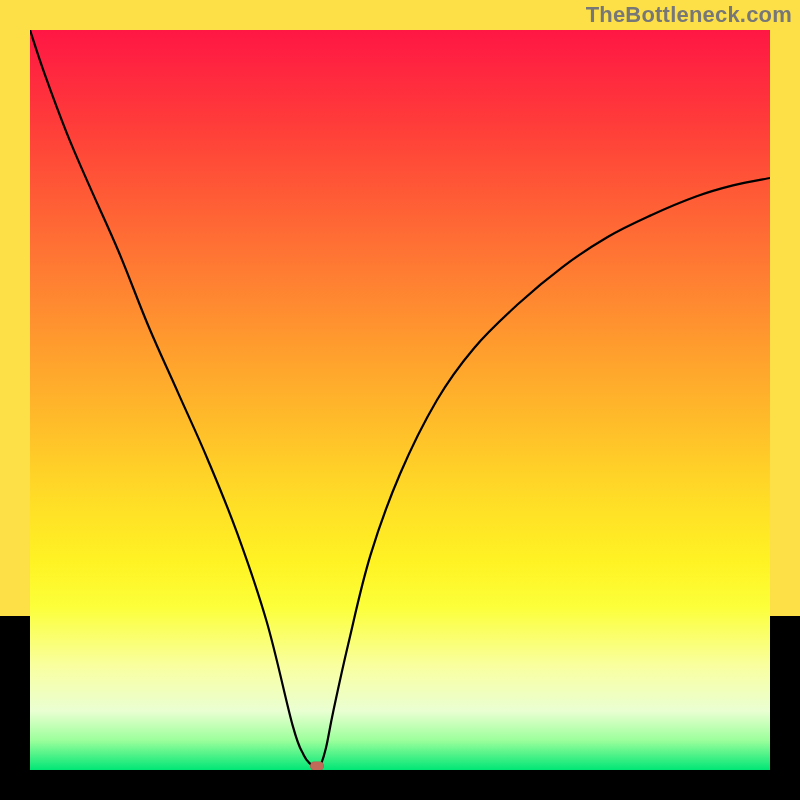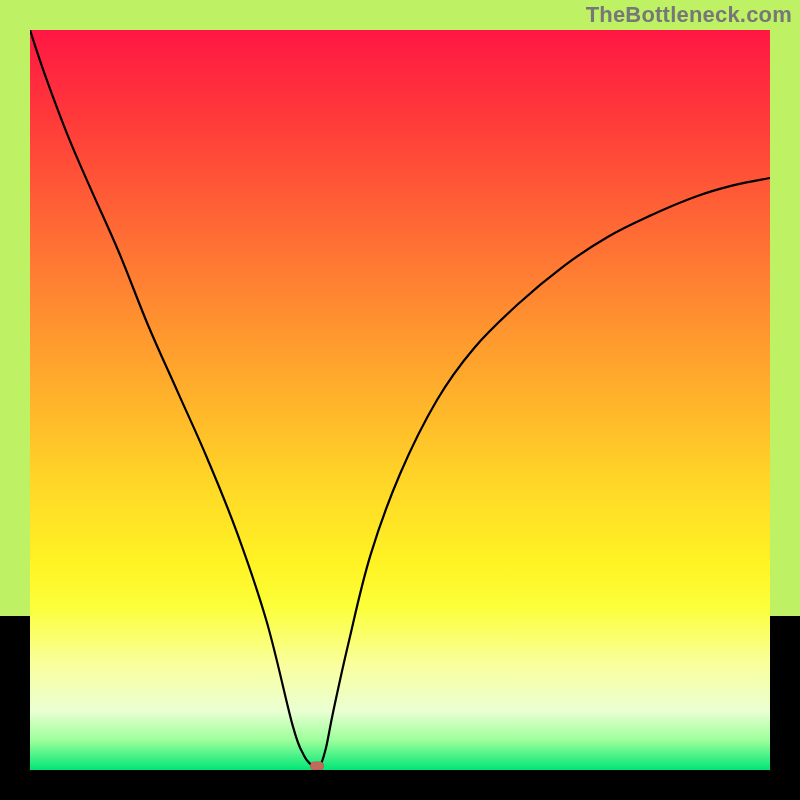--- a/index.html
+++ b/index.html
@@ -1,21 +1,21 @@
 <!DOCTYPE html>
 <html><head>
 <meta charset="utf-8">
 <style>
   * { margin: 0; padding: 0; box-sizing: border-box; }
   html, body { width: 800px; height: 800px; overflow: hidden; background: #000; }
   .stage {
     position: relative;
     width: 800px;
     height: 616px;
-    background: #bef264;
+    background: #fde047;
   }
   .plot {
     position: absolute;
     left: 30px;
     top: 30px;
     width: 740px;
     height: 740px;
     background: linear-gradient(
       to bottom,
       #ff1744 0%,

